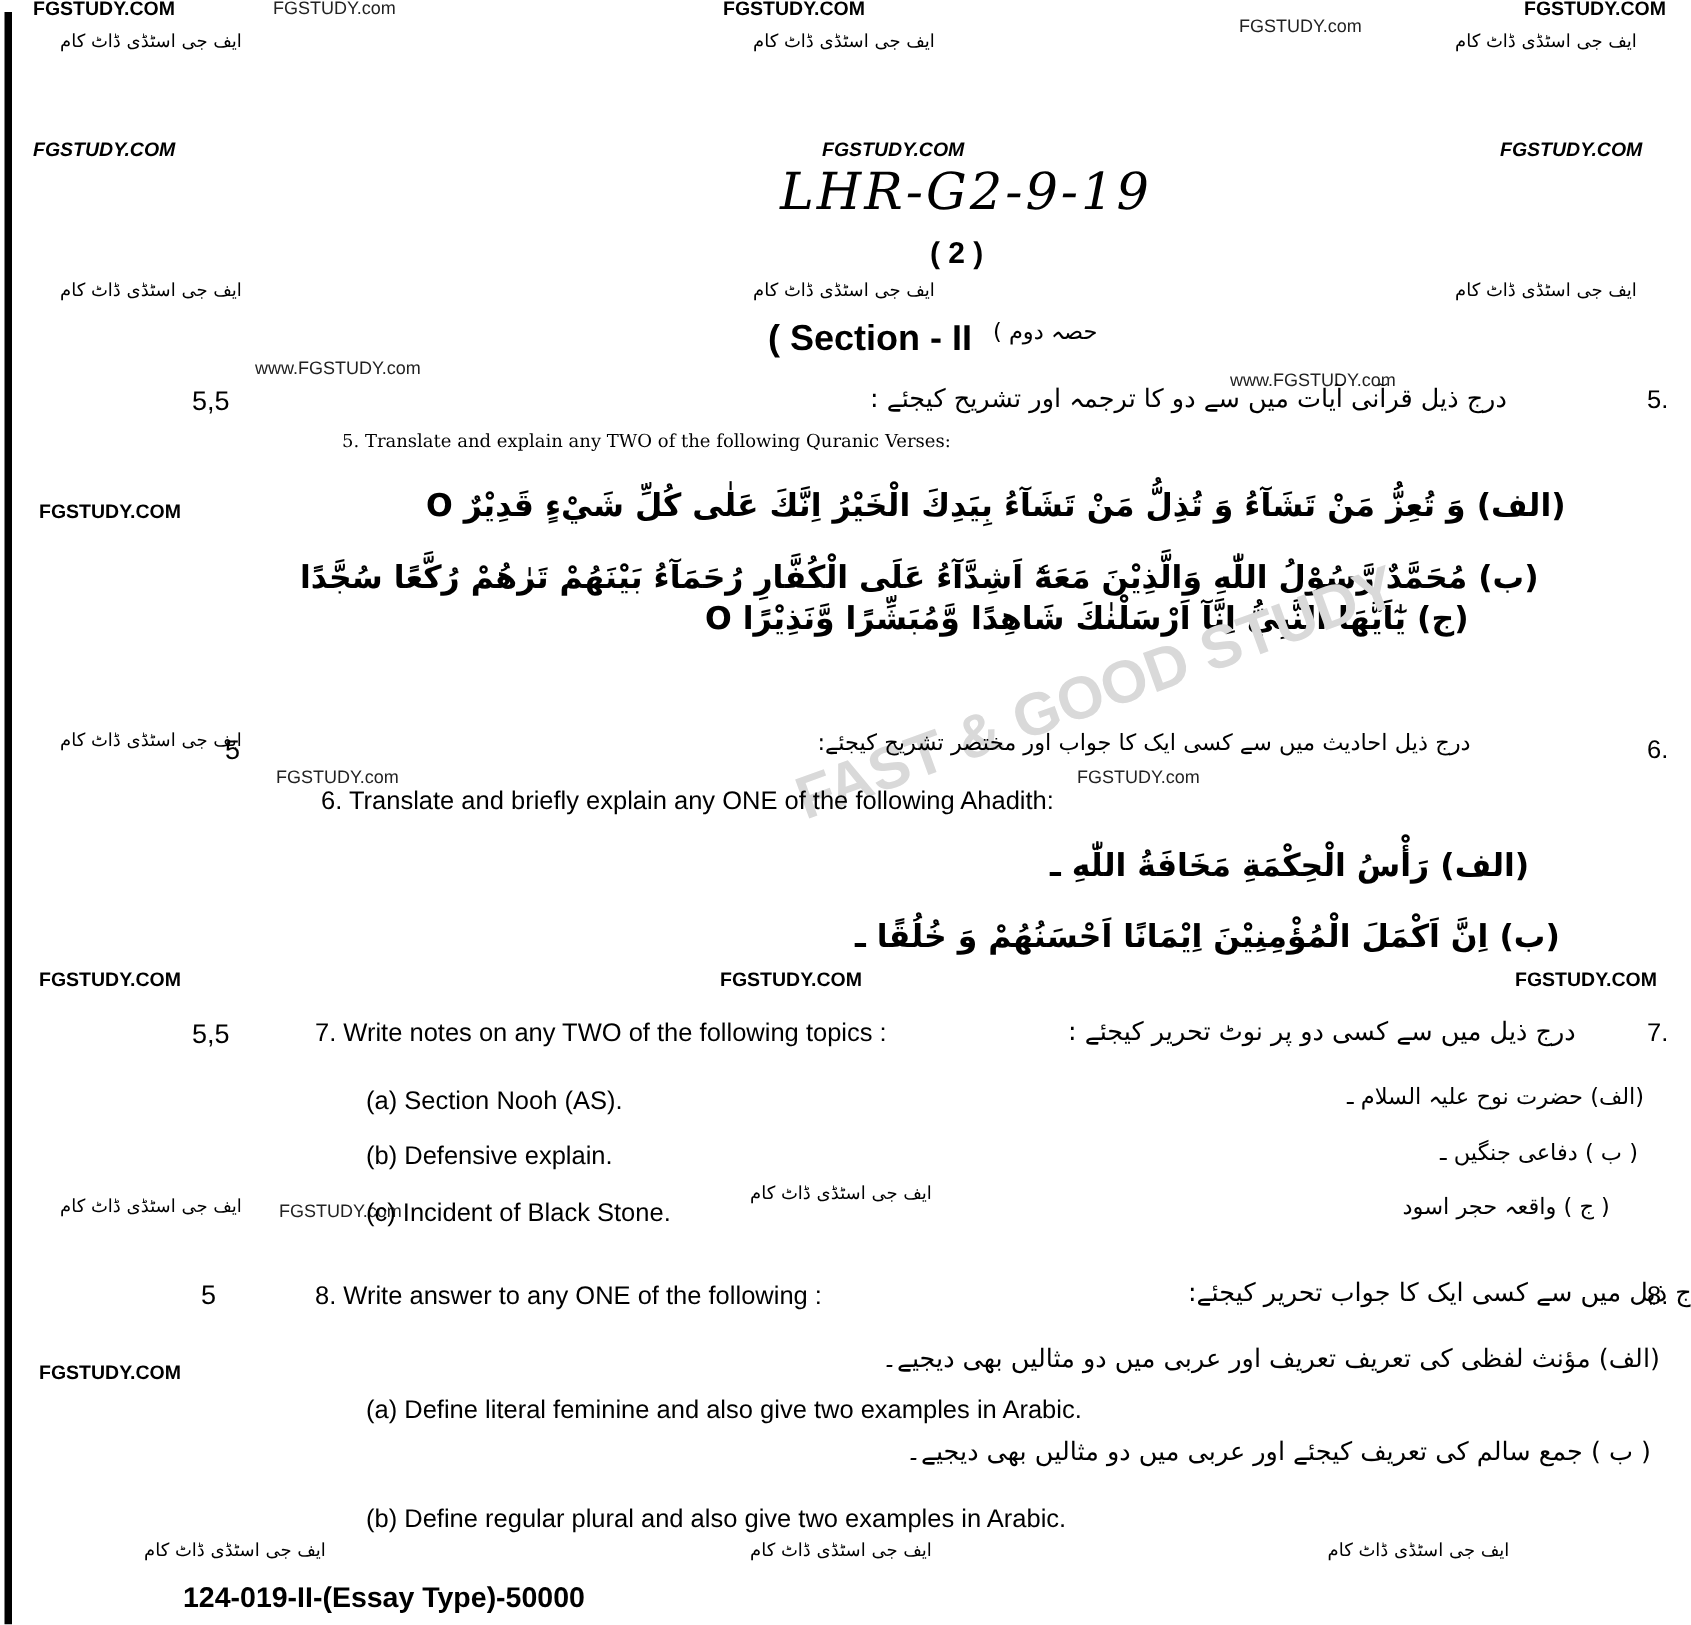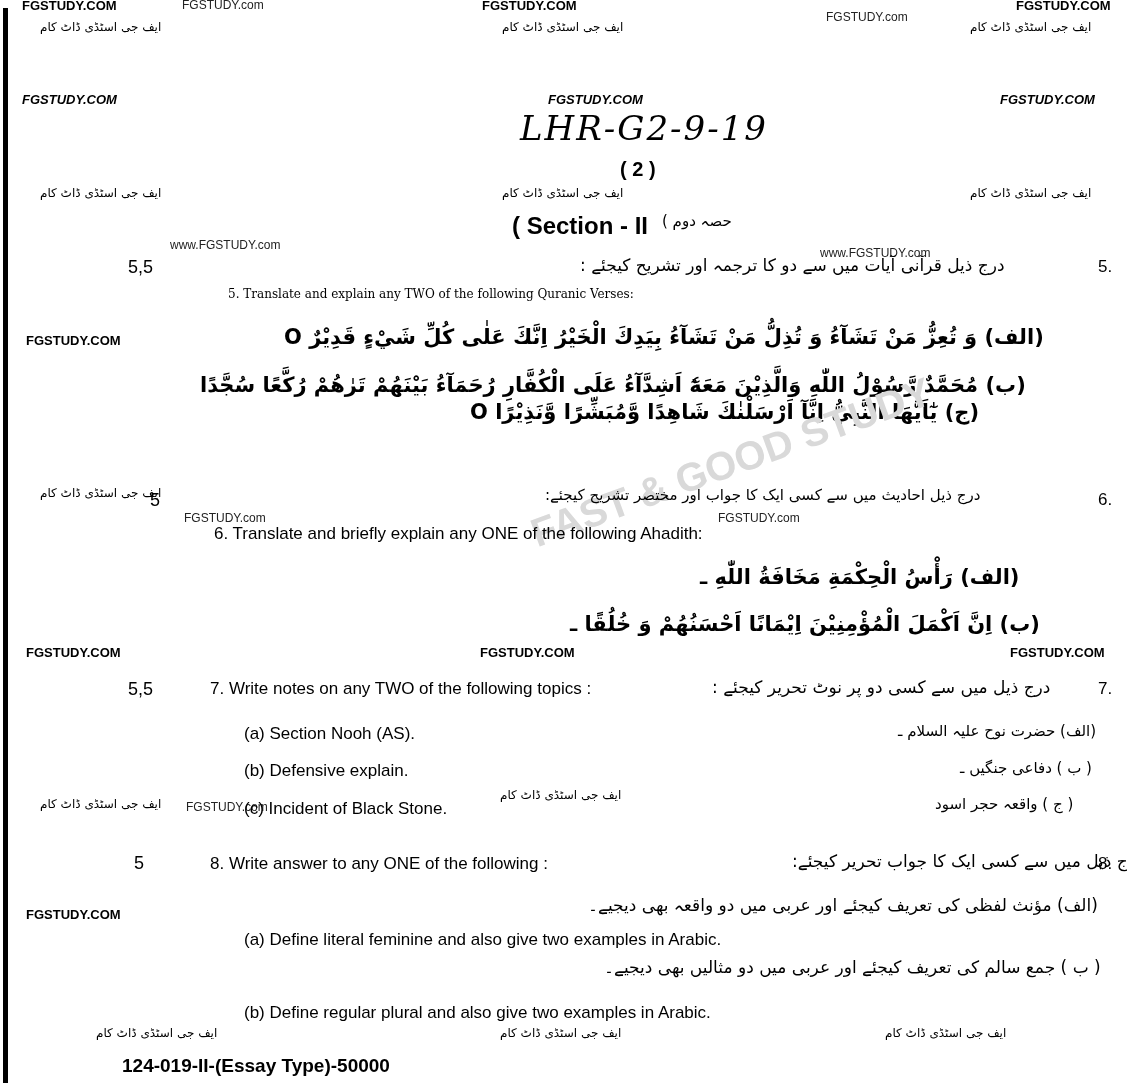--- a/index.html
+++ b/index.html
@@ -95,21 +95,21 @@
 <div class="abs q" style="left:244px;top:799px;">(c)  Incident of Black Stone.</div>
 <div class="abs urdu-wm" style="left:500px;top:788px;">ایف جی اسٹڈی ڈاٹ کام</div>
 <div class="abs urdu-item" style="left:935px;top:795px;">( ج )   واقعہ حجر اسود</div>
 
 <div class="abs marks" style="left:134px;top:853px;">5</div>
 <div class="abs q" style="left:210px;top:854px;">8.  Write  answer to any ONE of the following  :</div>
 <div class="abs urdu-q" style="left:792px;top:851px;">درج ذیل میں سے کسی ایک کا جواب تحریر کیجئے:</div>
 <div class="abs q" style="left:1098px;top:854px;">8.</div>
 
 <div class="abs wm-bold" style="left:26px;top:907px;">FGSTUDY.COM</div>
-<div class="abs urdu-q" style="left:588px;top:895px;">(الف) مؤنث لفظی کی تعریف کیجئے اور عربی میں دو واقعہ بھی دیجیے۔</div>
+<div class="abs urdu-q" style="left:588px;top:895px;">(الف) مؤنث لفظی کی تعریف تعریف اور عربی میں دو مثالیں بھی دیجیے۔</div>
 <div class="abs q" style="left:244px;top:930px;">(a)  Define literal feminine and also give two examples in Arabic.</div>
 <div class="abs urdu-q" style="left:604px;top:957px;">( ب )   جمع سالم کی تعریف کیجئے اور عربی میں دو مثالیں بھی دیجیے۔</div>
 <div class="abs q" style="left:244px;top:1003px;">(b)  Define regular plural and also give two examples in Arabic.</div>
 
 <div class="abs urdu-wm" style="left:96px;top:1026px;">ایف جی اسٹڈی ڈاٹ کام</div>
 <div class="abs urdu-wm" style="left:500px;top:1026px;">ایف جی اسٹڈی ڈاٹ کام</div>
 <div class="abs urdu-wm" style="left:885px;top:1026px;">ایف جی اسٹڈی ڈاٹ کام</div>
 
 <div class="abs footer" style="left:122px;top:1055px;">124-019-II-(Essay Type)-50000</div>
 

